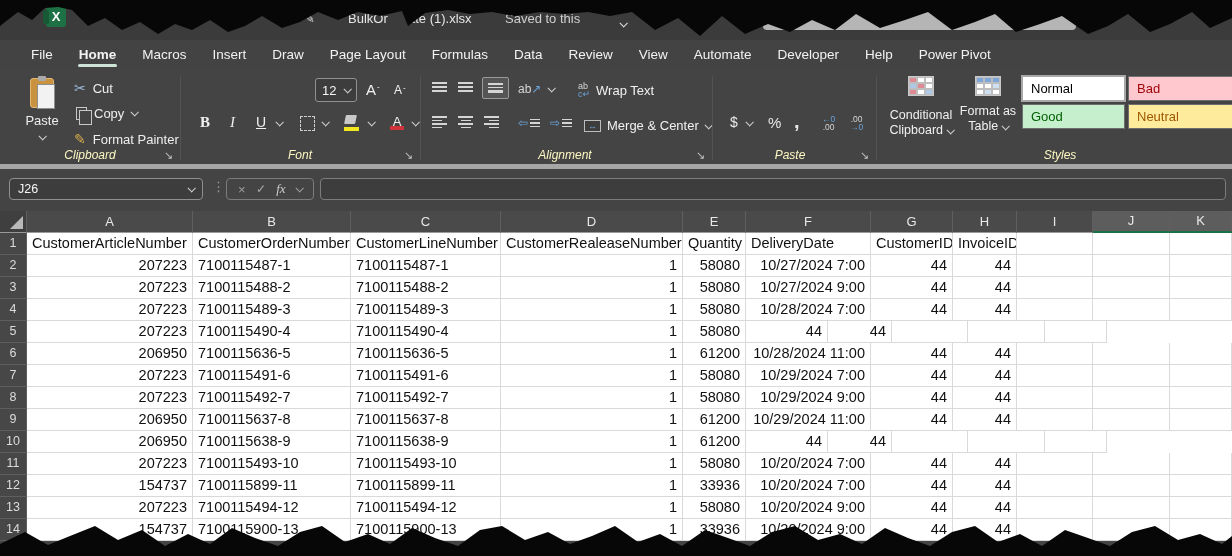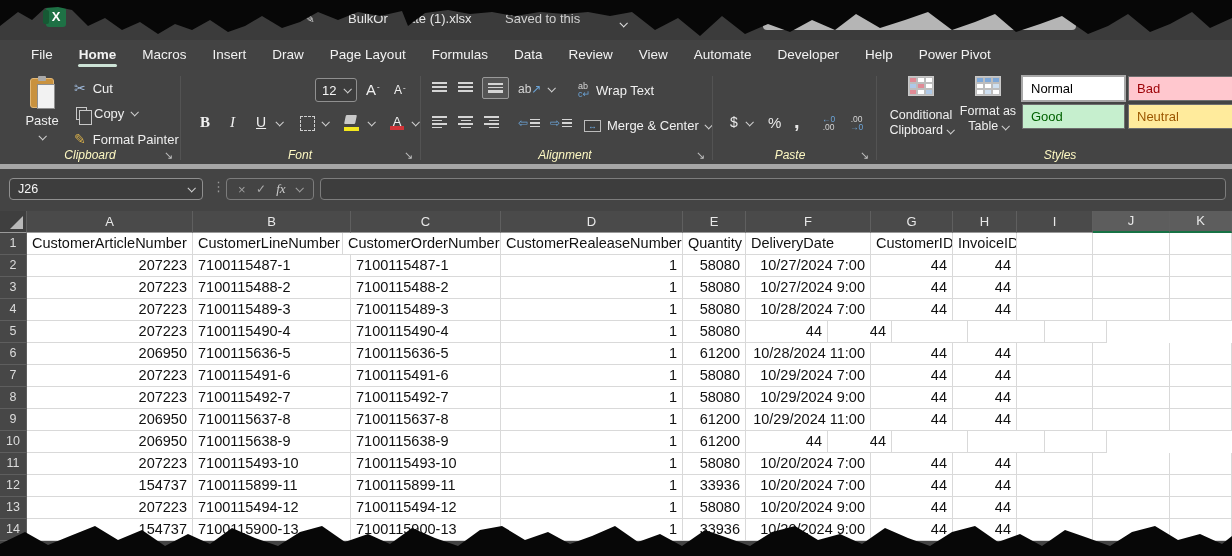--- a/index.html
+++ b/index.html
@@ -387,22 +387,22 @@
         <div class="colh" style="width: 125px;">F</div>
         <div class="colh" style="width: 82px;">G</div>
         <div class="colh" style="width: 64px;">H</div>
         <div class="colh" style="width: 76px;">I</div>
         <div class="colh hl" style="width: 77px;">J</div>
         <div class="colh hl" style="width: 62px;">K</div>
       </div>
       <div class="grow">
         <div class="rowh">1</div>
         <div class="cell" style="width: 166px; text-align: left;">CustomerArticleNumber</div>
+        <div class="cell" style="width: 158px; text-align: left;">CustomerOrderNumber</div>
         <div class="cell" style="width: 150px; text-align: left;">CustomerLineNumber</div>
-        <div class="cell" style="width: 158px; text-align: left;">CustomerOrderNumber</div>
         <div class="cell" style="width: 182px; text-align: left;">CustomerRealeaseNumber</div>
         <div class="cell" style="width: 63px; text-align: left;">Quantity</div>
         <div class="cell" style="width: 125px; text-align: left;">DeliveryDate</div>
         <div class="cell" style="width: 82px; text-align: left;">CustomerID</div>
         <div class="cell" style="width: 64px; text-align: left;">InvoiceID</div>
         <div class="cell" style="width: 76px; text-align: left;"></div>
         <div class="cell" style="width: 77px; text-align: left;"></div>
         <div class="cell" style="width: 62px; text-align: left;"></div>
       </div>
       <div class="grow">

